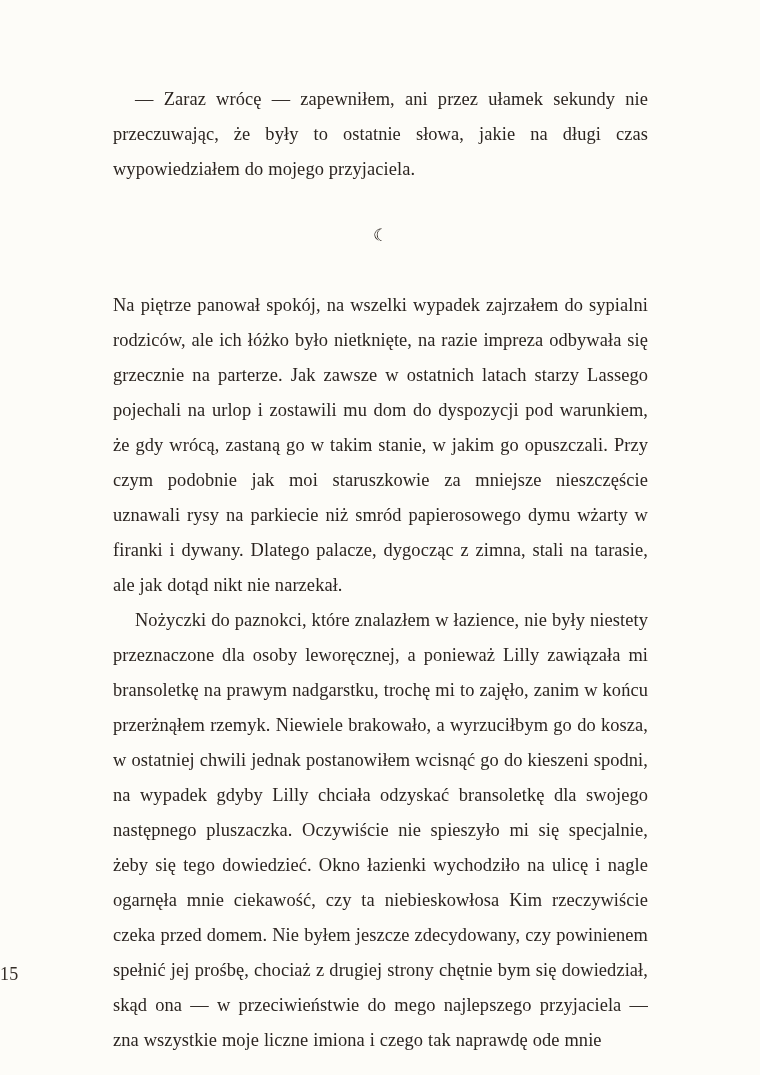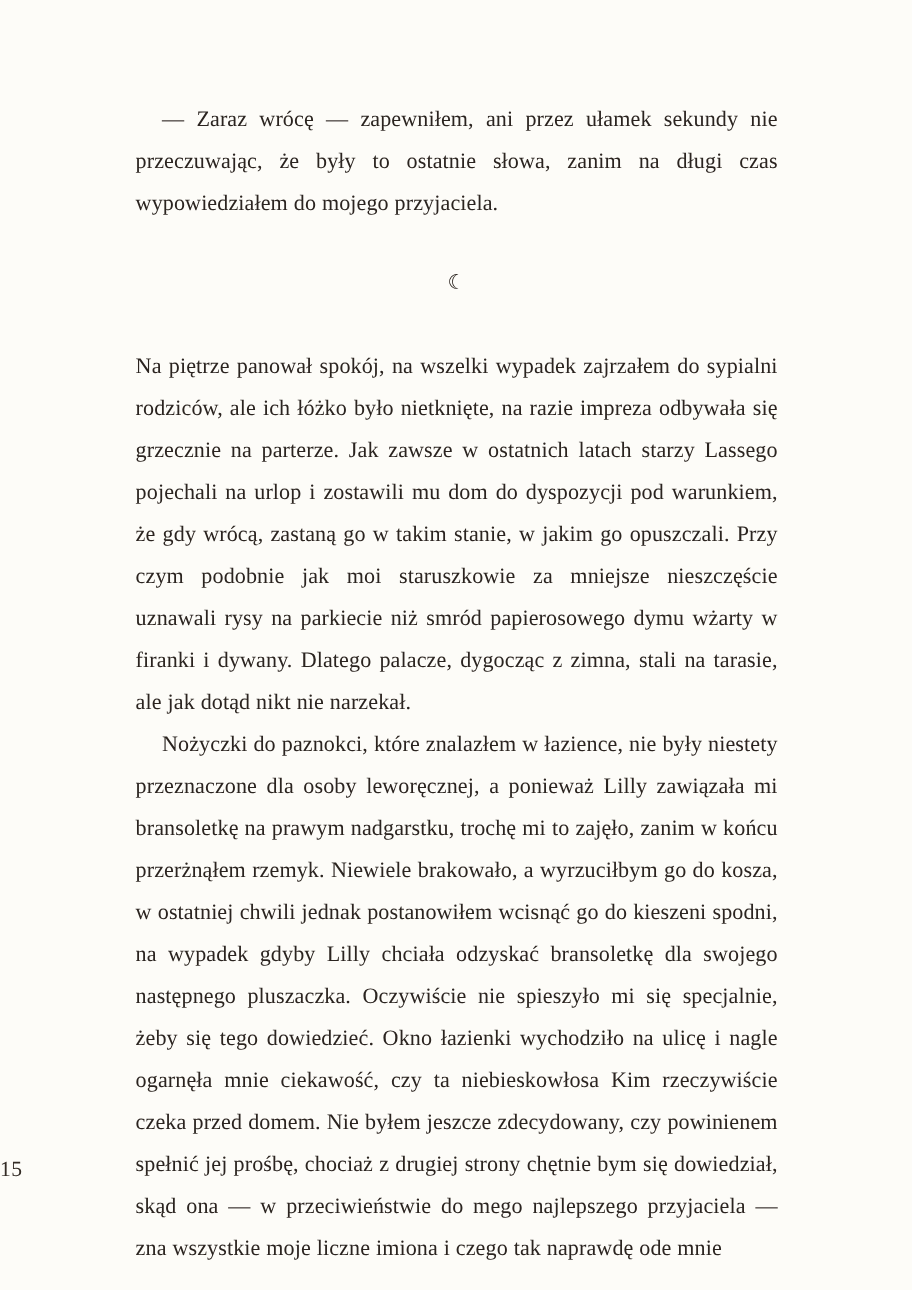--- a/index.html
+++ b/index.html
@@ -80,21 +80,21 @@
     letter-spacing: 0.02em;
   }
 </style>
 </head>
 <body>
 
 <div class="page">
 
   <div class="text-block">
 
-    <p class="para indent">— Zaraz wrócę — zapewniłem, ani przez ułamek sekundy nie przeczuwając, że były to ostatnie słowa, zanim na długi czas wypowiedziałem do mojego przyjaciela.</p>
+    <p class="para indent">— Zaraz wrócę — zapewniłem, ani przez ułamek sekundy nie przeczuwając, że były to ostatnie słowa, jakie na długi czas wypowiedziałem do mojego przyjaciela.</p>
 
     <div class="ornament-row">
       <span class="ornament">☾</span>
     </div>
 
     <p class="para flush">Na piętrze panował spokój, na wszelki wypadek zajrzałem do sypialni rodziców, ale ich łóżko było nietknięte, na razie impreza odbywała się grzecznie na parterze. Jak zawsze w ostatnich latach starzy Lassego pojechali na urlop i zostawili mu dom do dyspozycji pod warunkiem, że gdy wrócą, zastaną go w takim stanie, w jakim go opuszczali. Przy czym podobnie jak moi staruszkowie za mniejsze nieszczęście uznawali rysy na parkiecie niż smród papierosowego dymu wżarty w firanki i dywany. Dlatego palacze, dygocząc z zimna, stali na tarasie, ale jak dotąd nikt nie narzekał.</p>
 
     <p class="para indent">Nożyczki do paznokci, które znalazłem w łazience, nie były niestety przeznaczone dla osoby leworęcznej, a ponieważ Lilly zawiązała mi bransoletkę na prawym nadgarstku, trochę mi to zajęło, zanim w końcu przerżnąłem rzemyk. Niewiele brakowało, a wyrzuciłbym go do kosza, w ostatniej chwili jednak postanowiłem wcisnąć go do kieszeni spodni, na wypadek gdyby Lilly chciała odzyskać bransoletkę dla swojego następnego pluszaczka. Oczywiście nie spieszyło mi się specjalnie, żeby się tego dowiedzieć. Okno łazienki wychodziło na ulicę i nagle ogarnęła mnie ciekawość, czy ta niebieskowłosa Kim rzeczywiście czeka przed domem. Nie byłem jeszcze zdecydowany, czy powinienem spełnić jej prośbę, chociaż z drugiej strony chętnie bym się dowiedział, skąd ona — w przeciwieństwie do mego najlepszego przyjaciela — zna wszystkie moje liczne imiona i czego tak naprawdę ode mnie</p>
 
   </div>

